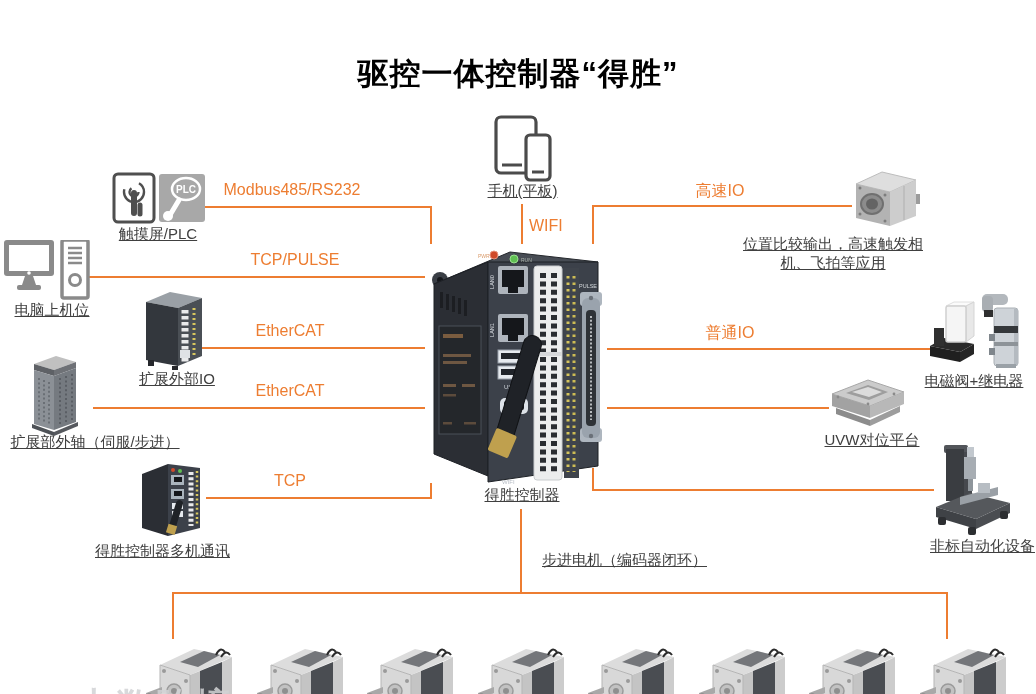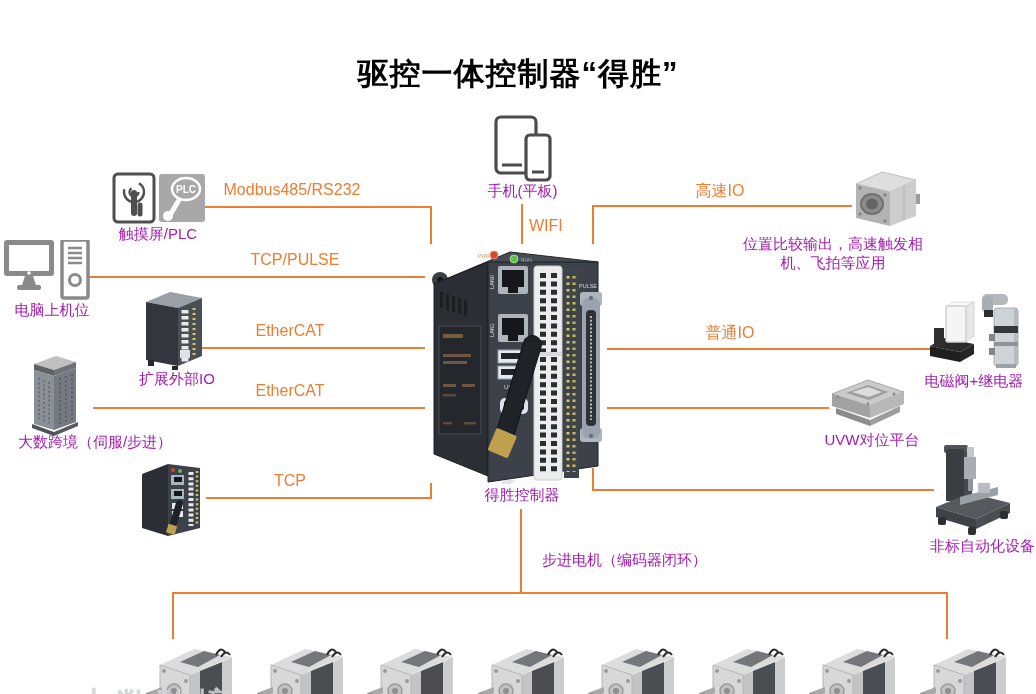--- a/index.html
+++ b/index.html
@@ -5,21 +5,21 @@
   * { margin:0; padding:0; box-sizing:border-box; }
   html,body { background:#fff; }
   body { font-family:"Liberation Sans","DejaVu Sans",sans-serif; }
   .stage { position:relative; width:1036px; height:694px; background:#fff; overflow:hidden;margin-top:40px; }
   .title { position:absolute; top:13px; left:0; width:100%; text-align:center;
            font-size:31px; font-weight:bold; color:#000; letter-spacing:1px; }
   .line { position:absolute; background:var(--accent,#ED7D31); }
   .line.h { height:2px; } .line.v { width:2px; }
   .proto { position:absolute; color:var(--accent,#ED7D31); font-size:16px; font-weight:400;
            text-align:center; white-space:nowrap; }
-  .dev-label { position:absolute; color:#a21caf; font-size:15px; text-align:center; line-height:1.25; }
+  .dev-label { position:absolute; color:#404040; font-size:15px; text-align:center; line-height:1.25;text-decoration:underline; }
   .icon { position:absolute; }
   .motor-row { position:absolute; left:146px; top:595px; width:866px; height:94px;
                display:flex; justify-content:space-between; align-items:flex-start; }
   .watermark { position:absolute; left:6px; top:642px; display:flex; align-items:center; gap:20px; opacity:.85; }
   .watermark-text { font-size:36px; font-weight:bold; color:#d2d3d5; letter-spacing:4px; }
   svg { display:block; }
 </style>
 </head>
 <body>
 
@@ -215,40 +215,41 @@
     <polygon points="26,24 48,16 48,70 26,78" fill="#757a80"></polygon>
     <line x1="11" y1="26" x2="11" y2="70" stroke="#6a6f75" stroke-width="2" stroke-dasharray="2,2.4"></line>
     <line x1="16" y1="28" x2="16" y2="72" stroke="#6a6f75" stroke-width="2" stroke-dasharray="2,2.4"></line>
     <line x1="21" y1="30" x2="21" y2="74" stroke="#6a6f75" stroke-width="2" stroke-dasharray="2,2.4"></line>
     <line x1="32" y1="26" x2="32" y2="72" stroke="#5a5e64" stroke-width="2" stroke-dasharray="2,2.4"></line>
     <line x1="38" y1="24" x2="38" y2="70" stroke="#5a5e64" stroke-width="2" stroke-dasharray="2,2.4"></line>
     <line x1="44" y1="22" x2="44" y2="68" stroke="#5a5e64" stroke-width="2" stroke-dasharray="2,2.4"></line>
     <polygon points="4,72 26,80 26,84 4,76" fill="#4e5257"></polygon>
     <polygon points="26,80 50,70 50,74 26,84" fill="#56595e"></polygon>
   </svg>
-  <div class="dev-label" style="left:0px;top:393px;width:190px">大数跨境（伺服/步进）</div>
+  <div class="dev-label" style="left:0px;top:393px;width:190px">扩展部外轴（伺服/步进）</div>
 
   <svg class="icon" style="left:138px;top:418px" width="68" height="80" viewBox="0 0 68 80">
     <polygon points="4,16 30,6 30,78 4,70" fill="#2b2e34"></polygon>
     <polygon points="30,6 62,10 62,70 30,78" fill="#3c414a"></polygon>
     <circle cx="35" cy="12" r="2" fill="#cf4a2a"></circle>
       <circle cx="42" cy="13" r="2" fill="#5fbf52"></circle>
     <rect x="33" y="17" width="13" height="10" fill="#aab4bd"></rect>
       <rect x="36" y="19" width="8" height="5" fill="#15171b"></rect>
     <rect x="33" y="31" width="13" height="10" fill="#aab4bd"></rect>
       <rect x="36" y="33" width="8" height="5" fill="#15171b"></rect>
     <rect x="34" y="45" width="11" height="6" fill="#e6eaef"></rect>
     <rect x="34" y="53" width="11" height="6" fill="#e6eaef"></rect>
     <line x1="53" y1="14" x2="53" y2="68" stroke="#e9eaeb" stroke-width="5" stroke-dasharray="3,2.2"></line>
     <line x1="59" y1="13" x2="59" y2="66" stroke="#d8c75e" stroke-width="2.5" stroke-dasharray="2,2.6"></line>
     <g transform="translate(42,42) rotate(17)">
       <rect x="-3" y="0" width="7" height="30" rx="3.5" fill="#1f2227"></rect>
       <rect x="-4" y="26" width="9" height="9" fill="#bfa04e"></rect>
     </g>
   </svg>
+  <div class="dev-label" style="left:75px;top:502px;width:175px">得胜控制器多机通讯</div>
 
   <svg class="icon" style="left:850px;top:128px" width="70" height="60" viewBox="0 0 70 60">
     <polygon points="6,16 32,4 66,12 40,24" fill="#dedede" stroke="#bdbdbd" stroke-width="1"></polygon>
     <polygon points="6,16 40,24 40,58 6,50" fill="#b3b3b3"></polygon>
     <polygon points="40,24 66,12 66,48 40,58" fill="#cdcdcd"></polygon>
     <line x1="54" y1="18" x2="54" y2="52" stroke="#b9b9b9" stroke-width="1.5"></line>
     <ellipse cx="22" cy="36" rx="11" ry="10" fill="#8c8c8c" stroke="#707070" stroke-width="2"></ellipse>
     <ellipse cx="22" cy="36" rx="6" ry="5.5" fill="#646464"></ellipse>
     <circle cx="10" cy="20" r="1.5" fill="#7d7d7d"></circle>
       <circle cx="35" cy="27" r="1.5" fill="#7d7d7d"></circle>

